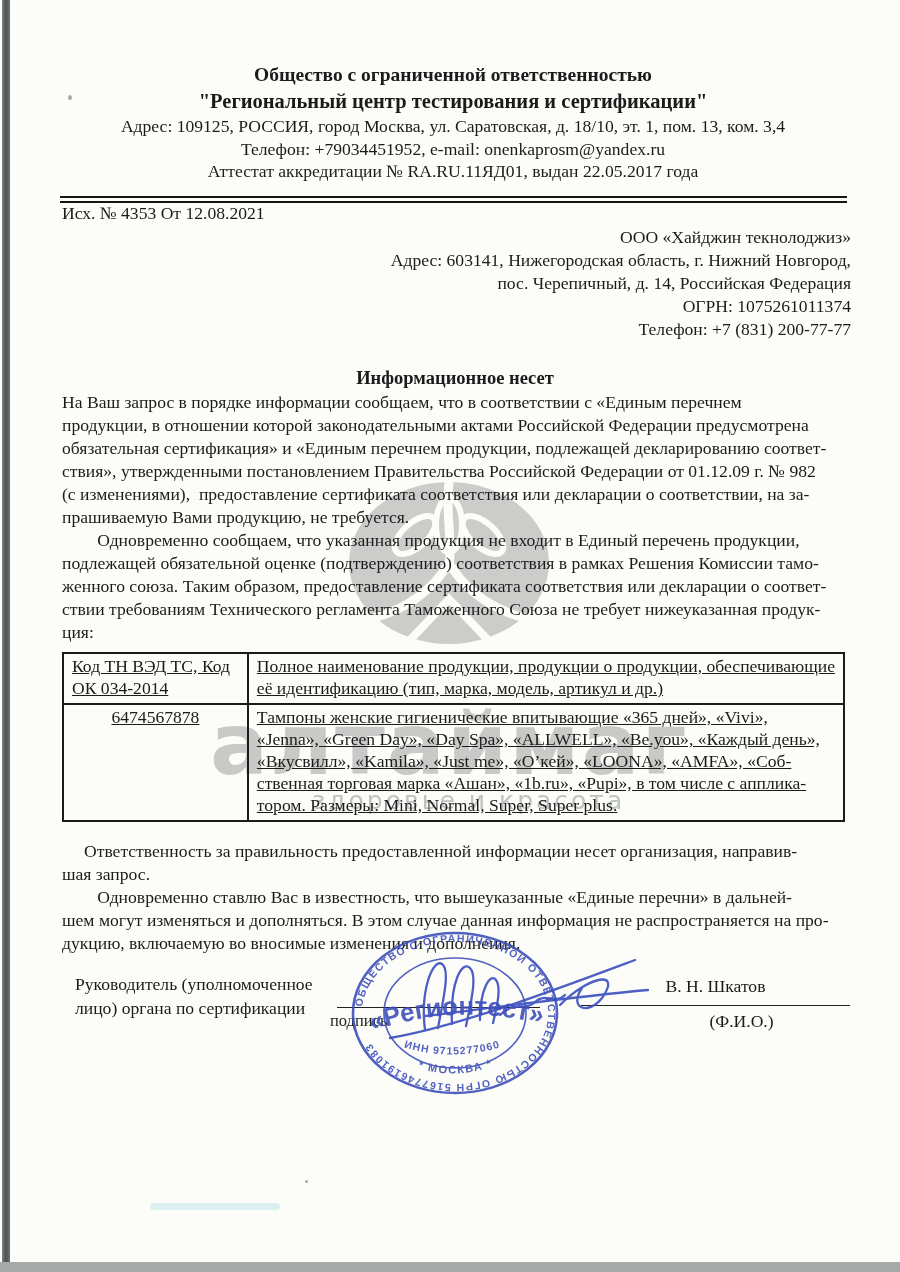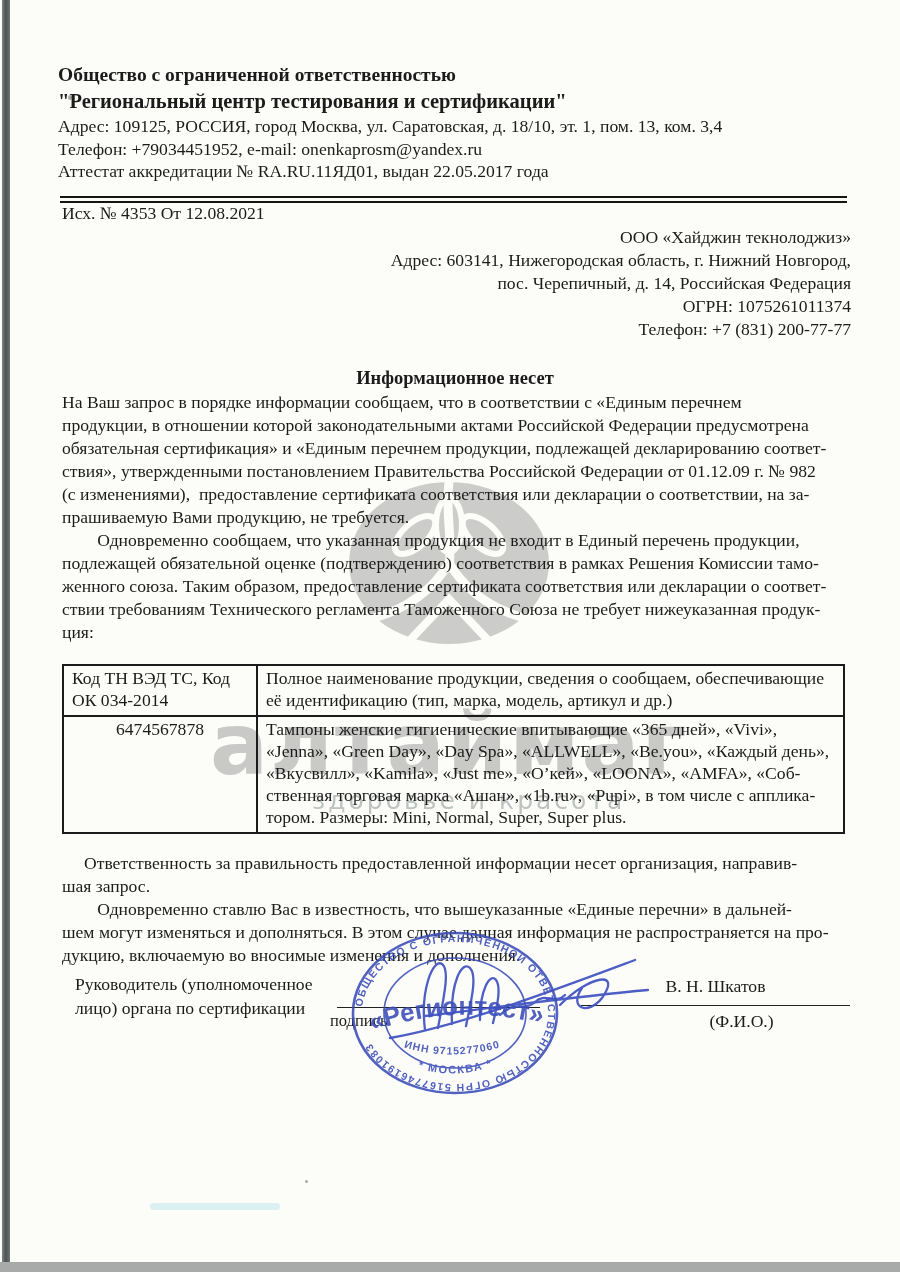--- a/index.html
+++ b/index.html
@@ -6,40 +6,40 @@
   .page{position:relative;width:900px;height:1272px;background:#fcfcf9;overflow:hidden;
         font-family:"Liberation Serif",serif;color:#1b1b1b;}
   
   .scan-left-strip{position:absolute;left:2px;top:0;width:8px;height:1262px;
     background:linear-gradient(90deg,#6a6f6e 0%,#2f3434 45%,#555a59 100%);opacity:.85;}
   .scan-bottom-bar{position:absolute;left:0;bottom:0;width:900px;height:10px;background:#a7aaa8;}
   .speck{position:absolute;border-radius:50%;background:#555;opacity:.5;}
   .smudge{position:absolute;left:150px;top:1203px;width:130px;height:7px;border-radius:4px;
     background:#bfe6ea;opacity:.55;}
   
-  .letterhead{position:absolute;left:58px;top:62px;width:790px;text-align:left;}
+  .letterhead{position:absolute;left:58px;top:62px;width:790px;text-align:center;}
   .lh-bold1{font-weight:bold;font-size:19.5px;line-height:26px;}
   .lh-bold2{font-weight:bold;font-size:20.5px;line-height:27px;}
   .lh-line{font-size:17.6px;line-height:22.5px;}
   .head-rule{position:absolute;left:60px;top:196px;width:787px;height:3px;
     border-top:2.5px solid #141414;border-bottom:2px solid #141414;}
   .ref-line{position:absolute;left:62px;top:203px;font-size:17.6px;}
   .recipient{position:absolute;right:49px;top:226px;width:620px;text-align:right;
     font-size:17.6px;line-height:23px;white-space:pre;}
   
   .wm{position:absolute;z-index:0;}
   .wm-brand{left:210px;top:694px;font-family:"DejaVu Sans",sans-serif;font-weight:bold;
     font-size:86px;letter-spacing:2px;color:rgba(125,125,125,0.40);text-align:right;}
   .wm-tagline{left:312px;top:786px;font-family:"DejaVu Sans",sans-serif;
     font-size:25px;letter-spacing:3px;color:rgba(135,148,146,0.55);}
   
   .content{position:absolute;left:62px;top:368px;width:786px;z-index:1;}
   .doc-title{text-align:center;font-weight:bold;font-size:18.5px;margin:0 0 2px 0;}
   .body-text{font-size:17.6px;line-height:23px;white-space:pre;margin:0;}
-  table.products{border-collapse:collapse;margin-top:20px;width:783px;}
+  table.products{border-collapse:collapse;margin-top:8px;width:783px;text-decoration:underline;}
   table.products td{border:2px solid #1b1b1b;font-size:17.6px;line-height:22px;
     vertical-align:top;padding:1px 8px 4px 8px;white-space:pre;}
   td.code-col{width:176px;}
   td.code-val{text-align:center;}
   .closing1{margin-top:18px;}
   
   .sig-label{position:absolute;left:75px;top:972px;font-size:17.6px;line-height:24px;white-space:pre;z-index:1;}
   .sig-line-left{position:absolute;left:337px;top:1007px;width:203px;border-top:1.6px solid #222;z-index:1;}
   .sig-caption{position:absolute;left:330px;top:1011px;width:180px;text-align:left;font-size:16.5px;z-index:1;}
   .sig-name{position:absolute;left:581px;top:976px;width:269px;text-align:center;font-size:17.6px;z-index:1;}
@@ -103,21 +103,21 @@
 подлежащей обязательной оценке (подтверждению) соответствия в рамках Решения Комиссии тамо-
 женного союза. Таким образом, предоставление сертификата соответствия или декларации о соответ-
 ствии требованиям Технического регламента Таможенного Союза не требует нижеуказанная продук-
 ция:</p>
 
     <table class="products">
       <tbody>
         <tr>
           <td class="code-col">Код ТН ВЭД ТС, Код
 ОК 034-2014</td>
-          <td>Полное наименование продукции, сведения о сообщаем, обеспечивающие
+          <td>Полное наименование продукции, продукции о продукции, обеспечивающие
 её идентификацию (тип, марка, модель, артикул и др.)</td>
         </tr>
         <tr>
           <td class="code-col code-val">6474567878</td>
           <td>Тампоны женские гигиенические впитывающие «365 дней», «Vivi»,
 «Jenna», «Green Day», «Day Spa», «ALLWELL», «Be.you», «Каждый день»,
 «Вкусвилл», «Kamila», «Just me», «O’кей», «LOONA», «AMFA», «Соб-
 ственная торговая марка «Ашан», «1b.ru», «Pupi», в том числе с апплика-
 тором. Размеры: Mini, Normal, Super, Super plus.</td>
         </tr>

